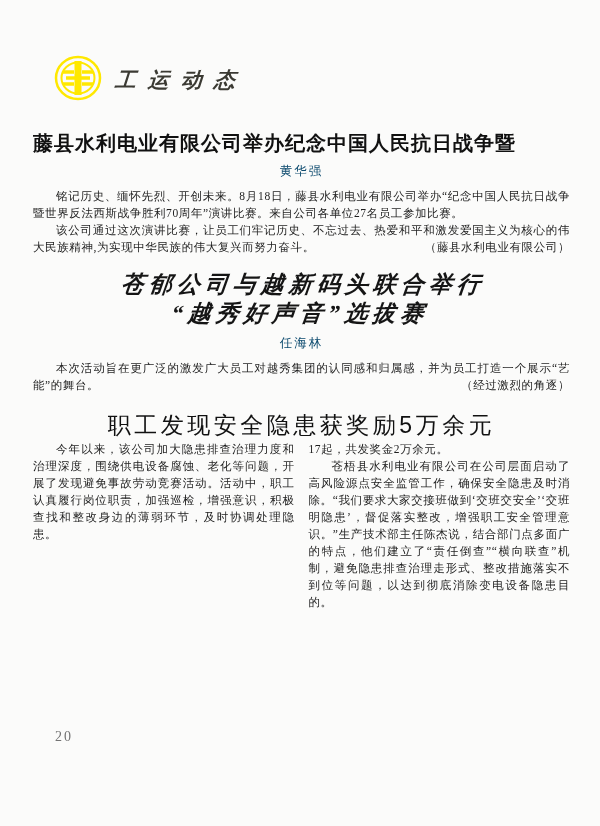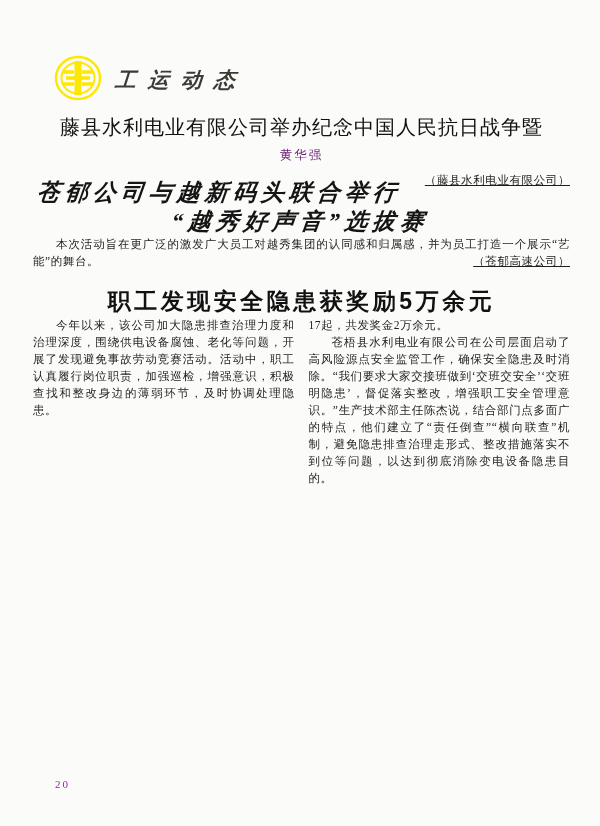--- a/index.html
+++ b/index.html
@@ -24,88 +24,87 @@
   }
   .masthead-text{
     font-size:21px;font-weight:bold;
     letter-spacing:12px;
     color:#3b3a33;
     font-style:italic;
     transform:skewX(-4deg);
   }
   
   .a1-title{
-    text-align:center;
+    text-align:left;
     font-family:"Liberation Sans","DejaVu Sans",sans-serif;
-    font-weight:normal;
+    font-weight:bold;
     font-size:20px;
     line-height:26px;
     letter-spacing:1px;
-    margin-top:10px;
+    margin-top:26px;
     color:#111;
   }
   .author{
     text-align:center;
     font-size:12.5px;
     margin-top:7px;
     margin-bottom:8px;
     letter-spacing:2px;
-    color:#701a75;
+    color:#0c4a6e;
   }
   .body-text{
     font-size:11.5px;
     line-height:17px;
     text-align:justify;
     letter-spacing:0.6px;
     color:#1e1e1e;
   }
   .body-text p{
     margin:0;
     text-indent:2em;
   }
   .attrib{
     float:right;
-    text-decoration:underline;
   }
   
   .a2-title{
     text-align:center;
     font-size:23px;
     line-height:29px;
     font-weight:bold;
     font-style:italic;
     letter-spacing:5px;
     margin-top:14px;
     color:#151515;
     transform:skewX(-6deg);
   }
   
   .a3-title{
     text-align:center;
     font-family:"Liberation Sans","DejaVu Sans",sans-serif;
-    font-weight:bold;
+    font-weight:normal;
     font-size:23px;
     letter-spacing:3.5px;
     margin-top:16px;
     color:#111;
   }
   .columns{
     display:flex;
     gap:14px;
   }
   .col{
     flex:1 1 0;
   }
   .no-indent{text-indent:0 !important;font-family:Liberation Serif, serif;}
   .page-number{
     position:absolute;
     left:55px;
-    top:778px;
-    font-size:11px;
-    color:#a21caf;
+    top:729px;
+    font-size:14px;
+    color:#737373;
     letter-spacing:2px;
   }
 </style>
 </head>
 <body>
 
 <div class="page">
 
   <div class="masthead">
     <span>
@@ -122,31 +121,33 @@
     </span>
     <span class="masthead-text">工运动态</span>
   </div>
 
   <div>
     <div class="a1-title">
       <div>藤县水利电业有限公司举办纪念中国人民抗日战争暨</div>
     </div>
     <div class="author">黄华强</div>
     <div class="body-text">
-      <p><span class="attrib">（藤县水利电业有限公司）</span></p>
+      <p>铭记历史、缅怀先烈、开创未来。8月18日，藤县水利电业有限公司举办“纪念中国人民抗日战争暨世界反法西斯战争胜利70周年”演讲比赛。来自公司各单位27名员工参加比赛。</p>
+      <p><span>该公司通过这次演讲比赛，让员工们牢记历史、不忘过去、热爱和平和激发爱国主义为核心的伟大民族精神,为实现中华民族的伟大复兴而努力奋斗。</span><span class="attrib">（藤县水利电业有限公司）</span></p>
     </div>
   </div>
 
   <div>
     <div class="a2-title">
       <div>苍郁公司与越新码头联合举行</div>
       <div>“越秀好声音”选拔赛</div>
     </div>
+    <div class="author">任海林</div>
     <div class="body-text">
-      <p><span>本次活动旨在更广泛的激发广大员工对越秀集团的认同感和归属感，并为员工打造一个展示“艺能”的舞台。</span><span class="attrib">（苍郁高速公司）</span></p>
+      <p><span>本次活动旨在更广泛的激发广大员工对越秀集团的认同感和归属感，并为员工打造一个展示“艺能”的舞台。</span><span class="attrib">（经过激烈的角逐）</span></p>
     </div>
   </div>
 
   <div>
     <div class="a3-title">职工发现安全隐患获奖励5万余元</div>
     <div class="columns body-text">
       <div class="col">
         <p>今年以来，该公司加大隐患排查治理力度和治理深度，围绕供电设备腐蚀、老化等问题，开展了发现避免事故劳动竞赛活动。活动中，职工认真履行岗位职责，加强巡检，增强意识，积极查找和整改身边的薄弱环节，及时协调处理隐患。</p>
 
       </div>

